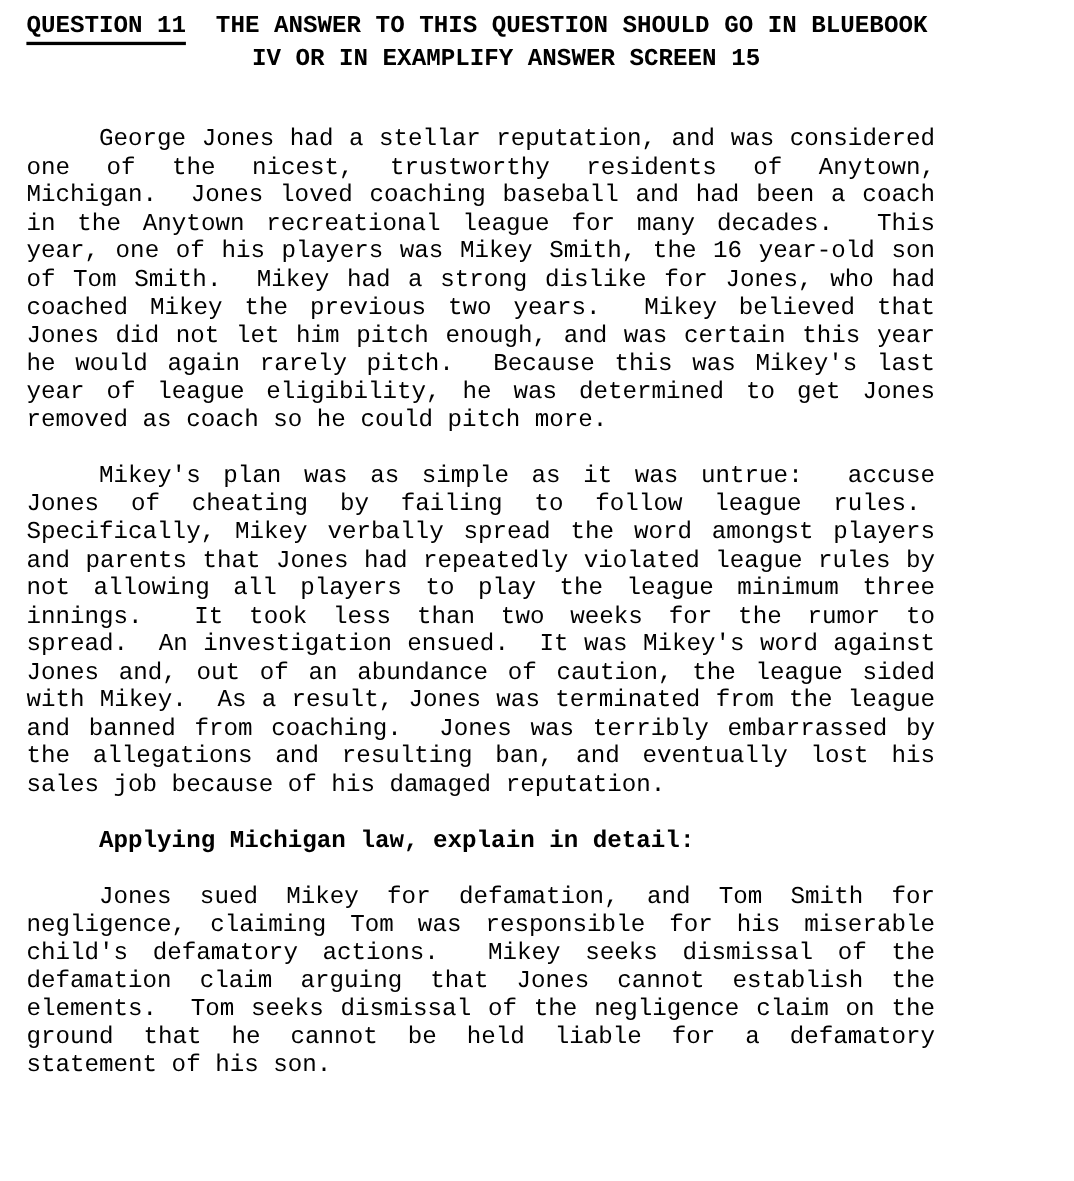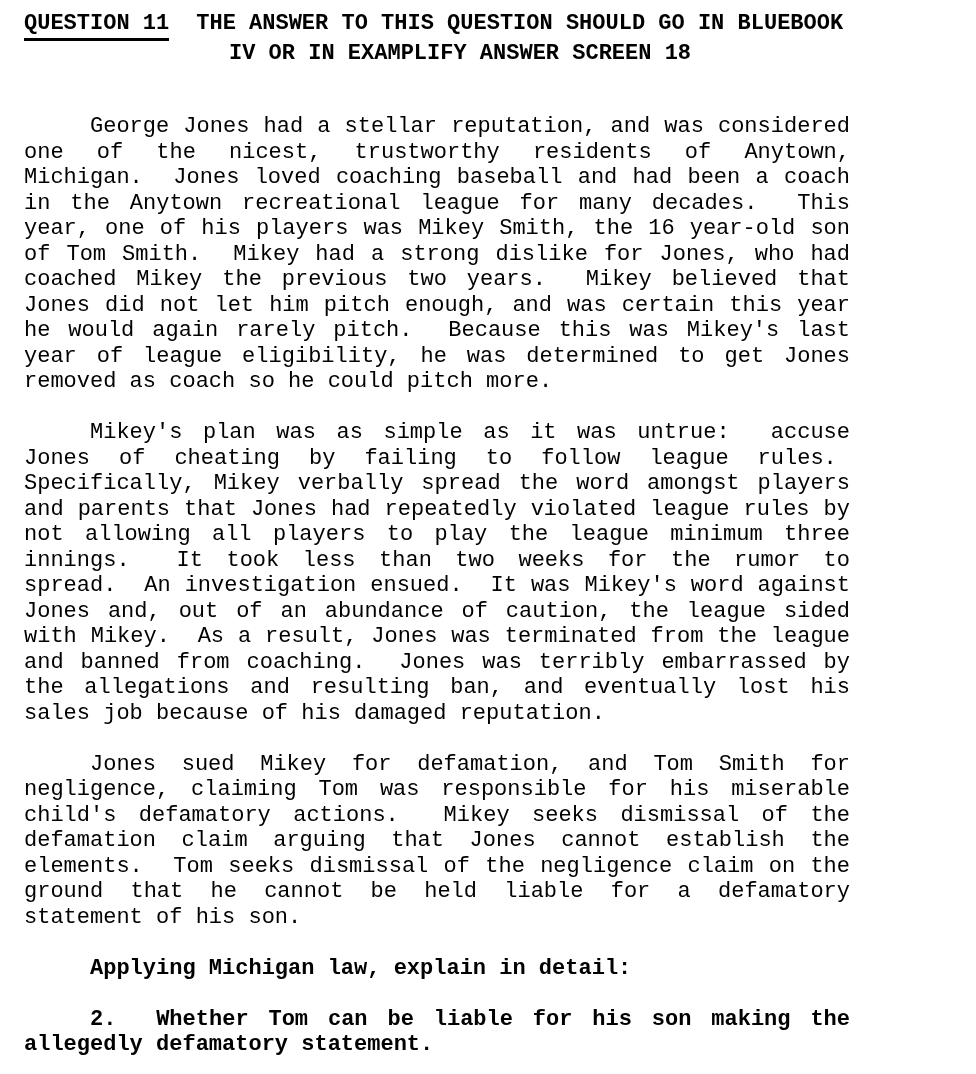--- a/index.html
+++ b/index.html
@@ -43,27 +43,26 @@
   .para:last-child { margin-bottom: 0; }
   .bold { font-weight: bold; }
 </style>
 </head>
 <body>
 
 <div class="page">
 
   <div class="header">
     <div class="header-line1"><span class="q-label">QUESTION 11</span><span>THE ANSWER TO THIS QUESTION SHOULD GO IN BLUEBOOK</span></div>
-    <div class="header-line2">IV OR IN EXAMPLIFY ANSWER SCREEN 18</div>
+    <div class="header-line2">IV OR IN EXAMPLIFY ANSWER SCREEN 15</div>
   </div>
 
   <p class="para">George Jones had a stellar reputation, and was considered one of the nicest, trustworthy residents of Anytown, Michigan.&nbsp; Jones loved coaching baseball and had been a coach in the Anytown recreational league for many decades.&nbsp; This year, one of his players was Mikey Smith, the 16 year-old son of Tom Smith.&nbsp; Mikey had a strong dislike for Jones, who had coached Mikey the previous two years.&nbsp; Mikey believed that Jones did not let him pitch enough, and was certain this year he would again rarely pitch.&nbsp; Because this was Mikey's last year of league eligibility, he was determined to get Jones removed as coach so he could pitch more.</p>
 
   <p class="para">Mikey's plan was as simple as it was untrue:&nbsp; accuse Jones of cheating by failing to follow league rules.&nbsp; Specifically, Mikey verbally spread the word amongst players and parents that Jones had repeatedly violated league rules by not allowing all players to play the league minimum three innings.&nbsp; It took less than two weeks for the rumor to spread.&nbsp; An investigation ensued.&nbsp; It was Mikey's word against Jones and, out of an abundance of caution, the league sided with Mikey.&nbsp; As a result, Jones was terminated from the league and banned from coaching.&nbsp; Jones was terribly embarrassed by the allegations and resulting ban, and eventually lost his sales job because of his damaged reputation.</p>
 
+  <p class="para bold">Applying Michigan law, explain in detail:</p>
+
   <p class="para">Jones sued Mikey for defamation, and Tom Smith for negligence, claiming Tom was responsible for his miserable child's defamatory actions.&nbsp; Mikey seeks dismissal of the defamation claim arguing that Jones cannot establish the elements.&nbsp; Tom seeks dismissal of the negligence claim on the ground that he cannot be held liable for a defamatory statement of his son.</p>
 
-  <p class="para bold">Applying Michigan law, explain in detail:</p>
 
-
-  <p class="para bold">2.&nbsp; Whether Tom can be liable for his son making the allegedly defamatory statement.</p>
 
 </div>
 
 </body></html>

